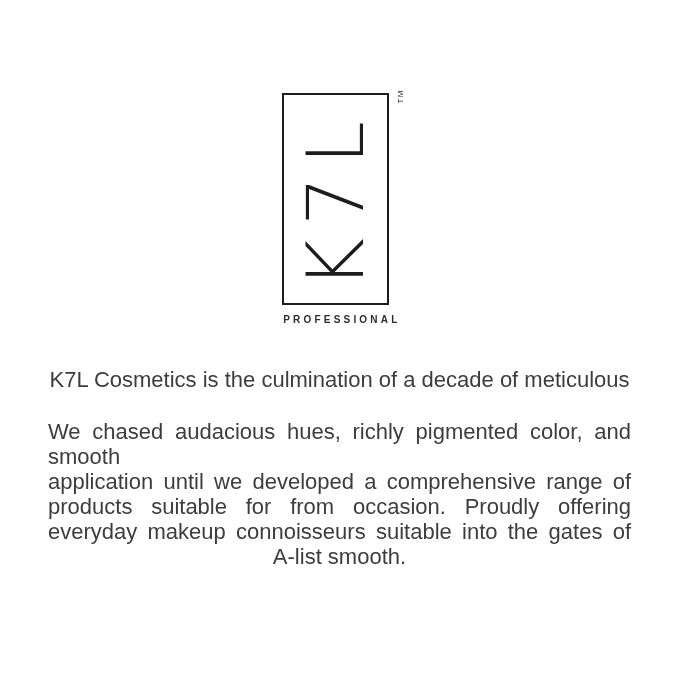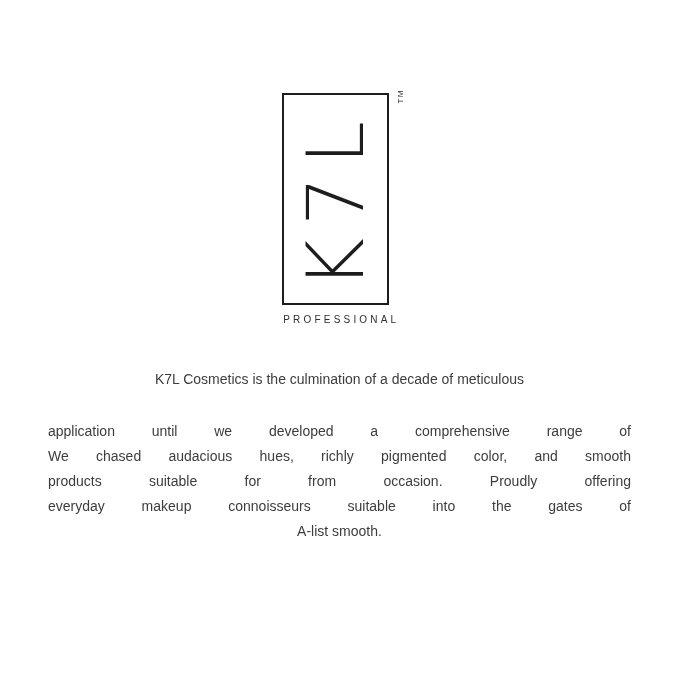--- a/index.html
+++ b/index.html
@@ -55,35 +55,35 @@
     transform: rotate(180deg);
     font-size: 8px;
     font-weight: 400;
     letter-spacing: 1.5px;
     color: #2a2a2a;
     line-height: 1;
   }
   .logo-tagline {
     margin-top: 9px;
     font-size: 10px;
-    font-weight: 400;
+    font-weight: 700;
     letter-spacing: 3.2px;
     text-indent: 3.2px;
     color: #2e2e2e;
     white-space: nowrap;
   }
 
   
   .body-copy {
     position: absolute;
     left: 48px;
     top: 367px;
     width: 583px;
     color: #3d3d3d;
-    font-size: 14px;
+    font-size: 22px;
     line-height: 25px;
   }
   .paragraph + .paragraph {
     margin-top: 27px;
   }
   .jline {
     text-align: justify;
     text-align-last: justify;
     white-space: normal;
   }
@@ -102,21 +102,21 @@
       <span class="logo-tm">TM</span>
     </div>
     <div class="logo-tagline">PROFESSIONAL</div>
   </div>
 
   <div class="body-copy">
     <div class="paragraph">
         <div class="jline">K7L Cosmetics is the culmination of a decade of meticulous</div>
       </div>
     <div class="paragraph">
+        <div class="jline">We chased audacious hues, richly pigmented color, and smooth</div>
         <div class="jline">application until we developed a comprehensive range of</div>
-        <div class="jline">We chased audacious hues, richly pigmented color, and smooth</div>
         <div class="jline">products suitable for from occasion. Proudly offering</div>
         <div class="jline">everyday makeup connoisseurs suitable into the gates of</div>
         <div class="jline">A-list smooth.</div>
       </div>
   </div>
 
 </div>
 
 </body></html>

